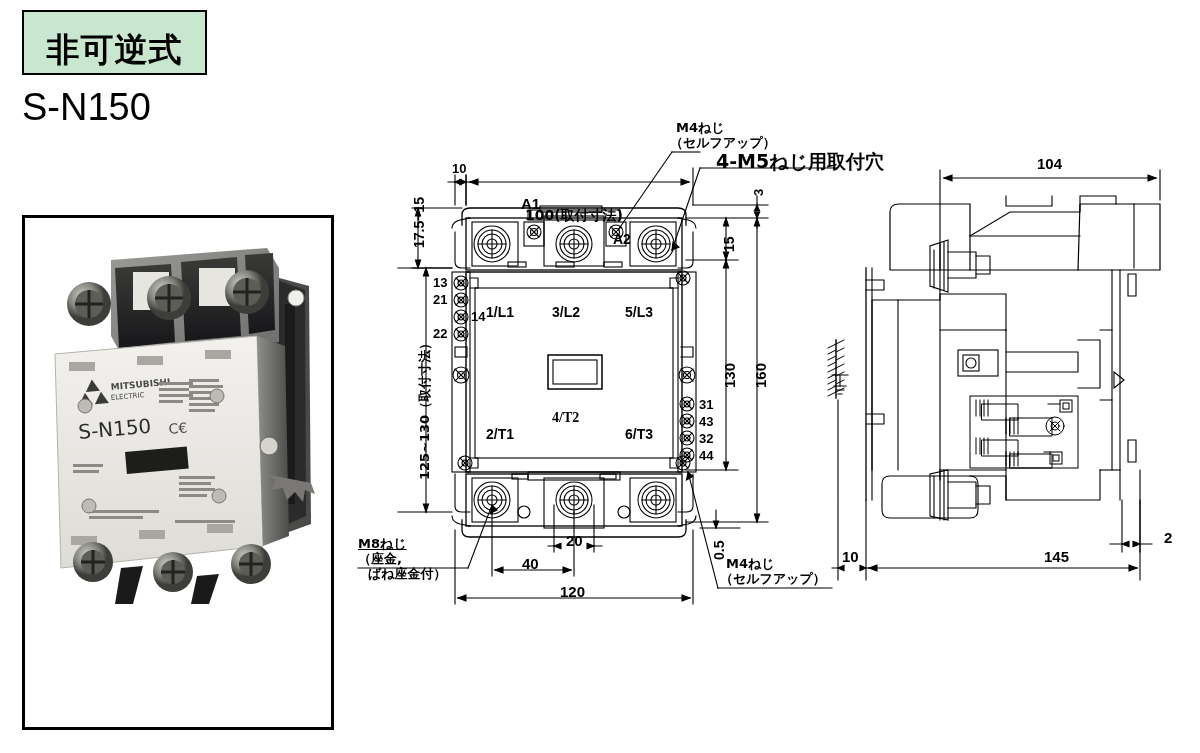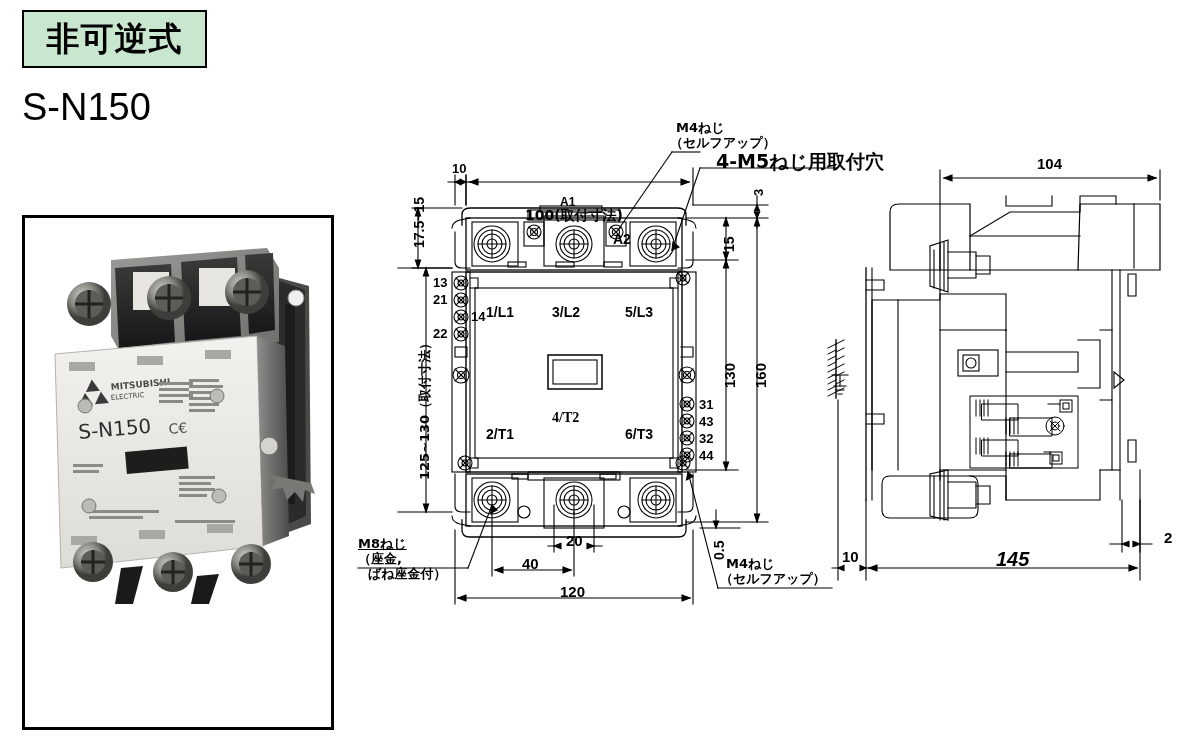--- a/index.html
+++ b/index.html
@@ -11,24 +11,24 @@
     width: 1200px; height: 753px;
     position: relative;
     font-family: "Liberation Sans", "DejaVu Sans", sans-serif;
     color: #000;
     overflow: hidden;
   }
 
   
   #type-badge {
     position: absolute; left: 22px; top: 10px;
-    width: 185px; height: 58px;
+    width: 185px; height: 65px;
     background: #c9e6cf;
     border: 2px solid #000;
-    display: flex; align-items: center; justify-content: center;
+    display: flex; align-items: flex-end; justify-content: center;
   }
   #type-badge span {
     font-size: 33px; font-weight: 700; letter-spacing: 1px;
     font-family: "DejaVu Sans", sans-serif;
   }
   #model-name {
     position: absolute; left: 22px; top: 86px;
     font-size: 38px; font-weight: 400; letter-spacing: 0px;
   }
 
@@ -544,21 +544,21 @@
   <div class="lbl" style="left:566px; top:533px; font-size:15px;">20</div>
   <div class="lbl" style="left:522px; top:556px; font-size:15px;">40</div>
   <div class="lbl" style="left:560px; top:584px; font-size:15px;">120</div>
 
   <div class="lbl" style="left:486px; top:305px; font-size:14px;">1/L1</div>
   <div class="lbl" style="left:552px; top:305px; font-size:14px;">3/L2</div>
   <div class="lbl" style="left:625px; top:305px; font-size:14px;">5/L3</div>
   <div class="lbl" style="left:486px; top:427px; font-size:14px;">2/T1</div>
   <div class="lbl" style="left:552px; top:411px; font-size:14px;font-family:Liberation Serif, serif;">4/T2</div>
   <div class="lbl" style="left:625px; top:427px; font-size:14px;">6/T3</div>
-  <div class="lbl" style="left:521px; top:196px; font-size:12px;margin-left:39px;">A1</div>
+  <div class="lbl" style="left:521px; top:196px; font-size:15px;">A1</div>
   <div class="lbl" style="left:613px; top:196px; font-size:14px;margin-top:36px;">A2</div>
 
   <div class="lbl" style="left:433px; top:276px;">13</div>
   <div class="lbl" style="left:433px; top:293px;">21</div>
   <div class="lbl" style="left:433px; top:310px;margin-left:38px;">14</div>
   <div class="lbl" style="left:433px; top:327px;">22</div>
 
   <div class="lbl" style="left:699px; top:398px;">31</div>
   <div class="lbl" style="left:699px; top:415px;">43</div>
   <div class="lbl" style="left:699px; top:432px;">32</div>
@@ -569,16 +569,16 @@
   <div class="lbl jp" style="left:716px; top:152px; font-size:19px;">4-M5ねじ用取付穴</div>
   <div class="lbl jp" style="left:358px; top:537px; font-size:13px;text-decoration:underline;">M8ねじ</div>
   <div class="lbl jp" style="left:358px; top:552px; font-size:13px;">（座金,</div>
   <div class="lbl jp" style="left:368px; top:567px; font-size:13px;">ばね座金付）</div>
   <div class="lbl jp" style="left:726px; top:557px; font-size:13px;">M4ねじ</div>
   <div class="lbl jp" style="left:720px; top:572px; font-size:13px;">（セルフアップ）</div>
 </div>
 
 <div>
   <div class="lbl" style="left:1037px; top:156px; font-size:15px;">104</div>
-  <div class="lbl" style="left:996px; top:549px; font-size:20px;font-style:italic;">145</div>
+  <div class="lbl" style="left:1044px; top:549px; font-size:15px;">145</div>
   <div class="lbl" style="left:842px; top:549px; font-size:15px;">10</div>
   <div class="lbl" style="left:1164px; top:530px; font-size:15px;">2</div>
 </div>
 
 </body></html>

